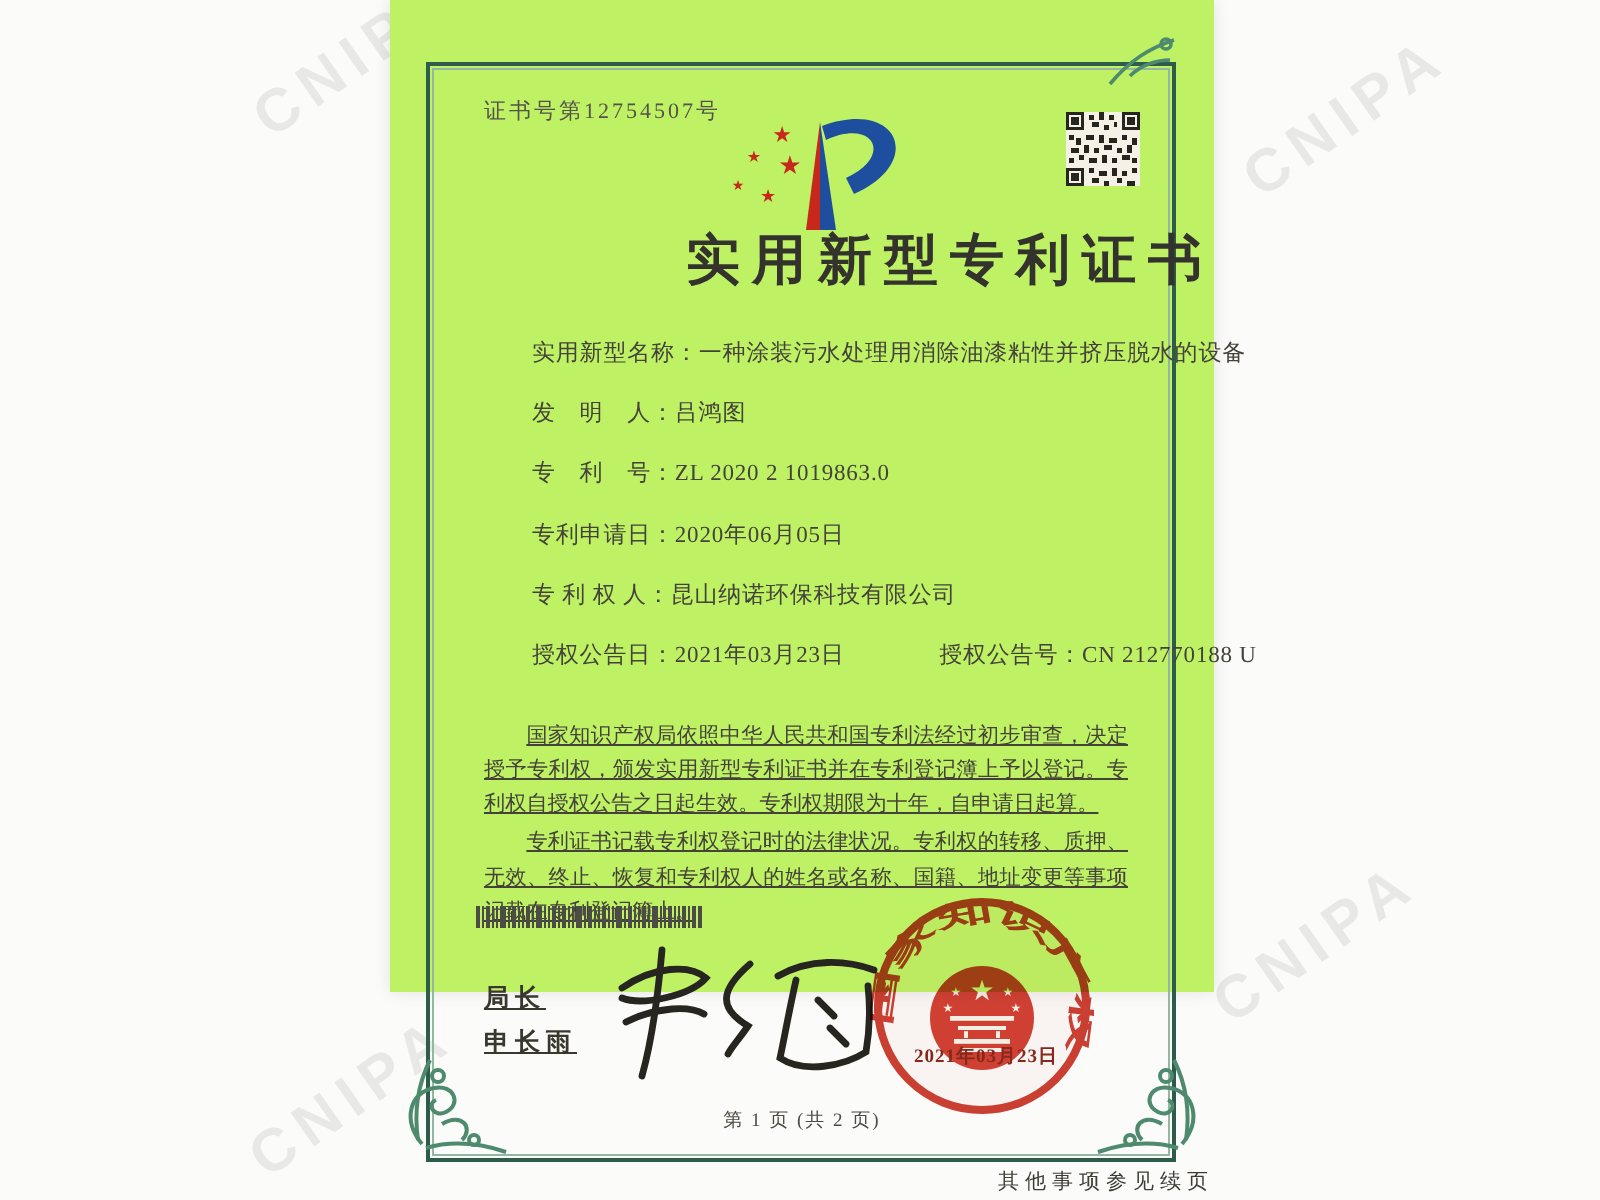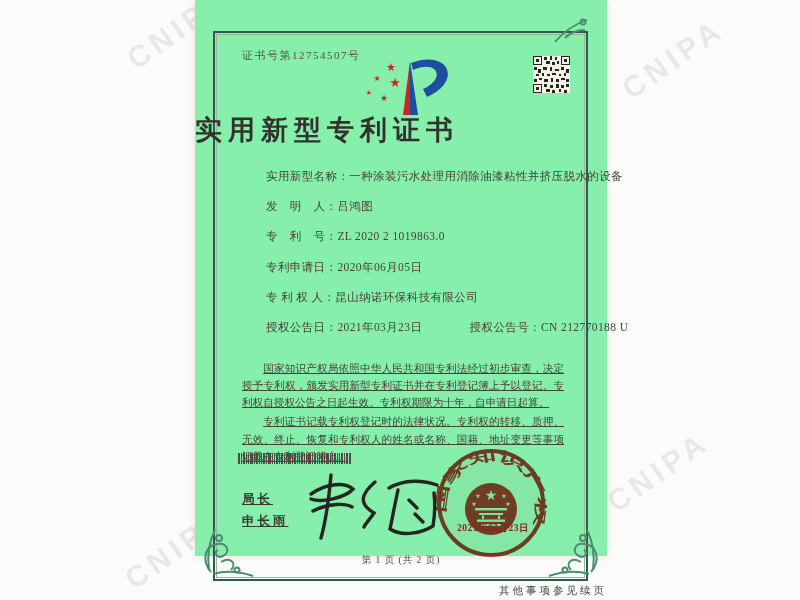--- a/index.html
+++ b/index.html
@@ -1,27 +1,27 @@
 <!DOCTYPE html>
 <html><head>
 <meta charset="utf-8">
 <style>
   html,body{margin:0;padding:0;}
   .canvas{position:relative;width:800px;height:600px;background:#fbfbfa;overflow:hidden;
     font-family:"Liberation Serif","DejaVu Serif",serif;}
   .wm{position:absolute;transform:rotate(-35deg);font-family:"Liberation Sans","DejaVu Sans",sans-serif;
     font-weight:bold;font-size:30px;letter-spacing:5px;color:rgba(125,125,125,0.15);pointer-events:none;white-space:nowrap;}
-  .page{position:absolute;left:195px;top:0;width:412px;height:556px;background:#86efac;
+  .page{position:absolute;left:195px;top:0;width:412px;height:496px;background:#bef264;
     box-shadow:0 0 8px rgba(0,0,0,0.10);}
   .frame{position:absolute;left:18px;top:31px;width:371px;height:546px;border:2px solid #2d5c4b;}
   .frame::before{content:"";position:absolute;inset:1px;border:1px solid #93b7a3;}
   .certno{position:absolute;left:47px;top:48px;font-size:11px;letter-spacing:1.5px;color:#55524a;}
   .qr{position:absolute;left:338px;top:56px;width:37px;height:37px;}
   .logo{position:absolute;left:156px;top:55px;width:118px;height:64px;}
-  .title{position:absolute;left:0;top:112px;width:100%;text-align:left;font-size:27px;
+  .title{position:absolute;left:0;top:112px;width:100%;text-align:right;font-size:27px;
     font-weight:bold;letter-spacing:6px;color:#33322c;}
   .fields{position:absolute;left:47px;top:169px;width:330px;margin-left:24px;}
   .frow{font-size:11.5px;color:#45423a;margin-bottom:15.2px;white-space:nowrap;letter-spacing:0.4px;}
   .frow .lb{display:inline-block;}
   .grantrow{font-size:11.5px;color:#45423a;white-space:nowrap;letter-spacing:0.4px;}
   .grantrow .right{margin-left:44px;}
   .paras{position:absolute;left:47px;top:360px;width:322px;font-size:10.6px;line-height:1.62;
     color:#45423a;text-align:justify;text-decoration:underline;}
   .paras p{margin:0 0 2px 0;text-indent:2em;}
   .barcode{position:absolute;left:43px;top:453px;width:113px;height:11px;}

